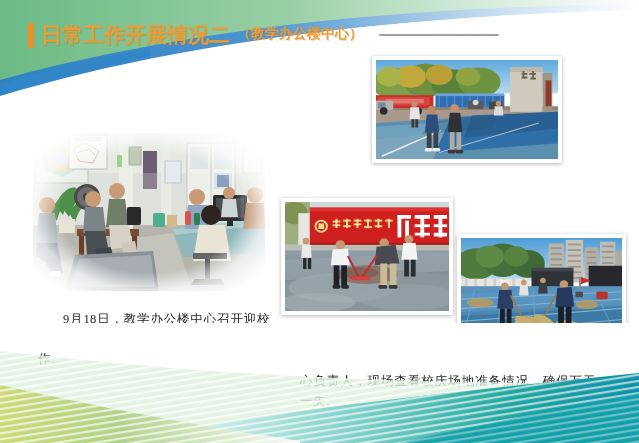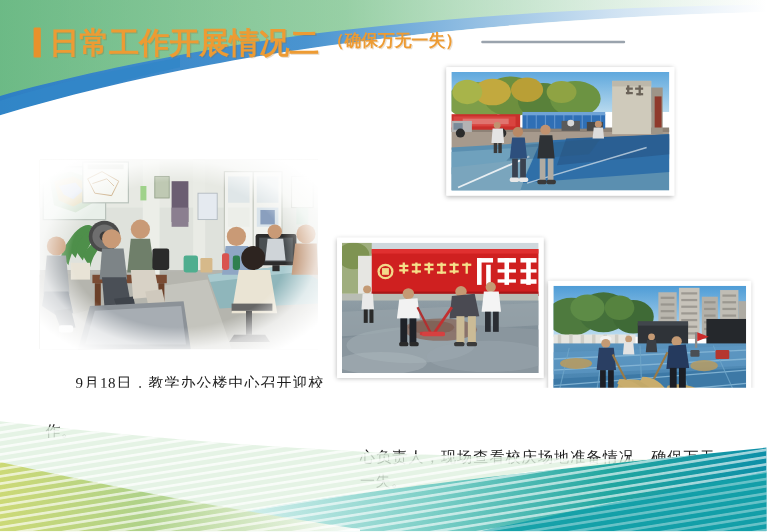--- a/index.html
+++ b/index.html
@@ -56,21 +56,21 @@
     width: 6px;
     height: 25px;
     background: #E8912B;
     margin-left: 28px;
     margin-right: 7px;
     border-radius: 1px;
   }
   .title-main {
     font-family: "DejaVu Sans", "Liberation Sans", sans-serif;
     font-weight: bold;
-    font-size: 25px;
+    font-size: 21px;
     line-height: 1;
     color: #ED9B33;
     letter-spacing: 0px;
     text-shadow: 1px 1px 0 rgba(150,100,30,0.25);
     white-space: nowrap;
   }
   .title-sub {
     font-family: "DejaVu Sans", "Liberation Sans", sans-serif;
     font-weight: bold;
     font-size: 14px;
@@ -180,21 +180,21 @@
       <path d="M0,80 C50,66 100,55 160,44 C300,18 470,6 639,4 L639,10 C470,14 310,28 170,56 C110,68 54,80 0,96 Z" fill="url(#gBlue)"></path>
 
       <path d="M0,84 C44,70 96,58 150,48 L150,56 C96,68 46,82 0,98 Z" fill="#3286C8" opacity="0.9"></path>
       <path d="M0,96 C54,80 110,66 175,54 C300,30 470,14 639,10 L639,26 C470,30 305,46 180,72 C116,86 56,102 0,118 Z" fill="#ffffff"></path>
     </svg>
   </div>
 
   <div class="header nosel">
     <span class="title-bar-mark"></span>
     <span class="title-main">日常工作开展情况二</span>
-    <span class="title-sub">（确保万无一失）</span>
+    <span class="title-sub">（教学办公楼中心）</span>
     <span class="title-rule"></span>
   </div>
 
   <div class="photo" id="photo-office">
     <div class="canvas">
       <svg viewBox="0 0 232 158" preserveAspectRatio="none" xmlns="http://www.w3.org/2000/svg">
         <defs>
           <radialGradient id="vigOffice" cx="50%" cy="50%" r="62%">
             <stop offset="0%" stop-color="#ffffff" stop-opacity="0"></stop>
             <stop offset="62%" stop-color="#ffffff" stop-opacity="0"></stop>

